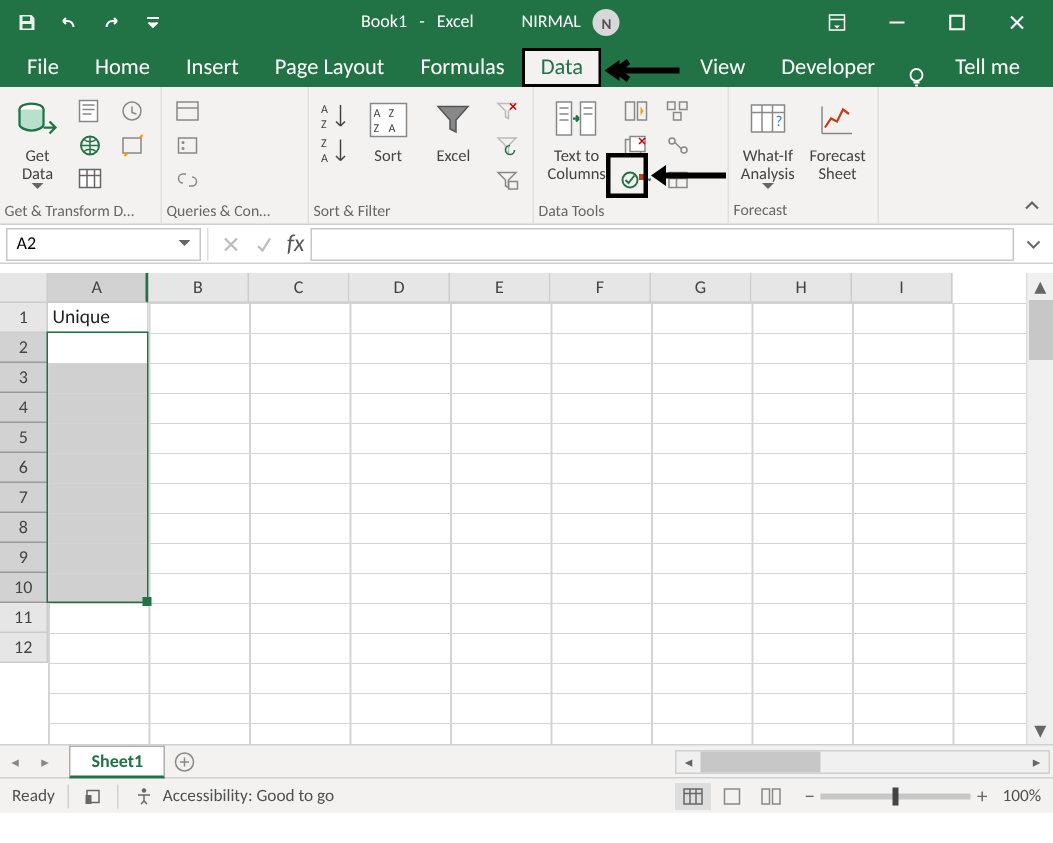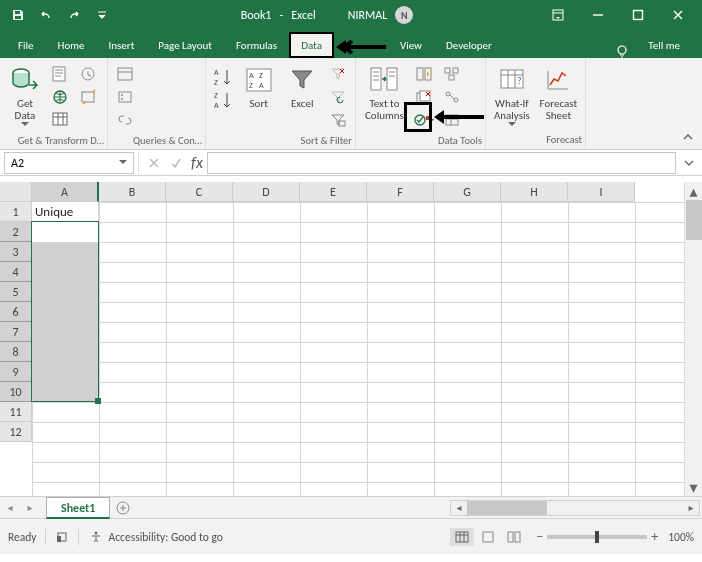--- a/index.html
+++ b/index.html
@@ -5,28 +5,28 @@
 *{box-sizing:border-box;margin:0;padding:0;font-family:"Segoe UI",Calibri,sans-serif;user-select:none}
 body{background:#fff;width:702px;height:562px;overflow:hidden;position:relative}
 .titlebar{height:30px;background:#217346;color:#fff;display:flex;align-items:center;padding:0 4px}
 .qat{display:flex;align-items:center;gap:0}
 .qat-btn{width:28px;height:28px;display:flex;align-items:center;justify-content:center;color:#fff}
 .title-center{flex:1;display:flex;align-items:center;justify-content:center;gap:8px;font-size:12px}
 .user-badge{width:18px;height:18px;border-radius:50%;background:#d8d8d8;color:#555;display:flex;align-items:center;justify-content:center;font-size:10px;font-weight:600}
 .win-controls{display:flex}
 .win-btn{width:40px;height:30px;display:flex;align-items:center;justify-content:center;color:#fff}
 .tabstrip{height:28px;background:#217346;display:flex;align-items:flex-end;padding:0 6px;color:#fff}
-.tab{padding:4px 12px;font-size:11px;color:#fff;height:26px;display:flex;align-items:center}
+.tab{padding:4px 12px;font-size:15px;color:#fff;height:26px;display:flex;align-items:center}
 .tab.active{background:#f3f2f1;color:#217346;border:2px solid #000;padding:2px 10px;height:26px}
 .tab-spacer{flex:1}
 .tell-bulb{width:20px;display:flex;align-items:center;justify-content:center;margin-right:4px}
 .ribbon{height:92px;background:#f3f2f1;border-bottom:1px solid #d0d0d0;display:flex;position:relative}
 .group{display:flex;flex-direction:column;padding:2px 3px;border-right:1px solid #e1dfdd}
 .group-body{flex:1;display:flex;align-items:flex-start}
-.group-label{font-size:10.5px;color:#666;text-align:right;padding-bottom:1px;white-space:nowrap}
+.group-label{font-size:10.5px;color:#666;text-align:left;padding-bottom:1px;white-space:nowrap}
 .big-btn{display:flex;flex-direction:column;align-items:center;justify-content:flex-start;padding:4px 6px 0;font-size:11px;color:#444;min-width:38px;text-align:center;line-height:1.1}
 .big-btn .ico{width:32px;height:32px;display:flex;align-items:center;justify-content:center;margin-bottom:2px}
 .vstack{display:flex;flex-direction:column;gap:3px;padding:4px 3px}
 .small-btn{width:22px;height:20px;display:flex;align-items:center;justify-content:center}
 .collapse-btn{position:absolute;right:6px;bottom:4px;width:16px;height:16px;color:#666;display:flex;align-items:center;justify-content:center}
 .dv-highlight{position:absolute;border:3px solid #000}
 .ribbon-arrow{position:absolute}
 .namebox-row{height:26px;border-bottom:1px solid #d0d0d0;display:flex;align-items:center;background:#fff}
 .namebox{width:130px;height:22px;border:1px solid #c7c7c7;margin-left:4px;display:flex;align-items:center;padding:0 6px;font-size:12px;background:#fff;justify-content:space-between}
 .fx-sep{width:1px;height:22px;background:#e1dfdd;margin:0 4px}
@@ -52,21 +52,21 @@
 .vscroll-up,.vscroll-down{height:18px;display:flex;align-items:center;justify-content:center;color:#666}
 .vscroll-thumb{position:absolute;top:18px;width:16px;left:1px;height:40px;background:#c7c7c7}
 .tabs-hscroll{height:22px;display:flex;border-top:1px solid #d0d0d0;background:#f3f2f1}
 .tab-nav{width:20px;display:flex;align-items:center;justify-content:center;color:#888;font-size:10px}
 .sheet-tab{padding:0 14px;height:22px;display:flex;align-items:center;font-size:12px;background:#fff;border:1px solid #aeaeae;border-bottom:2px solid #217346;color:#217346;font-weight:600;margin-left:6px}
 .new-sheet{width:26px;display:flex;align-items:center;justify-content:center;color:#777}
 .hscroll-wrap{flex:1;display:flex;align-items:center;justify-content:flex-end;padding-right:2px}
 .hscroll{width:250px;height:16px;background:#f0f0f0;border:1px solid #d0d0d0;display:flex;align-items:center;position:relative}
 .hscroll-btn{width:16px;display:flex;align-items:center;justify-content:center;color:#666;font-size:10px}
 .hscroll-thumb{position:absolute;left:16px;width:80px;height:14px;top:0;background:#c7c7c7}
-.statusbar{height:36px;background:#f3f2f1;border-top:1px solid #d0d0d0;display:flex;align-items:center;font-size:11.5px;color:#505050;padding:0 8px}
+.statusbar{height:24px;background:#f3f2f1;border-top:1px solid #d0d0d0;display:flex;align-items:center;font-size:11.5px;color:#505050;padding:0 8px}
 .sb-sep{width:1px;height:16px;background:#d0d0d0;margin:0 8px}
 .view-btns{display:flex;gap:2px;margin-left:auto}
 .view-btn{width:24px;height:18px;display:flex;align-items:center;justify-content:center;border:1px solid transparent;color:#666}
 .view-btn.active{background:#dedede}
 .zoom{display:flex;align-items:center;gap:4px;margin-left:10px}
 .zoom-track{width:100px;height:4px;background:#c7c7c7;position:relative}
 .zoom-handle{position:absolute;left:48px;top:-4px;width:4px;height:12px;background:#444}
 svg{display:block}
 </style>
 </head>

